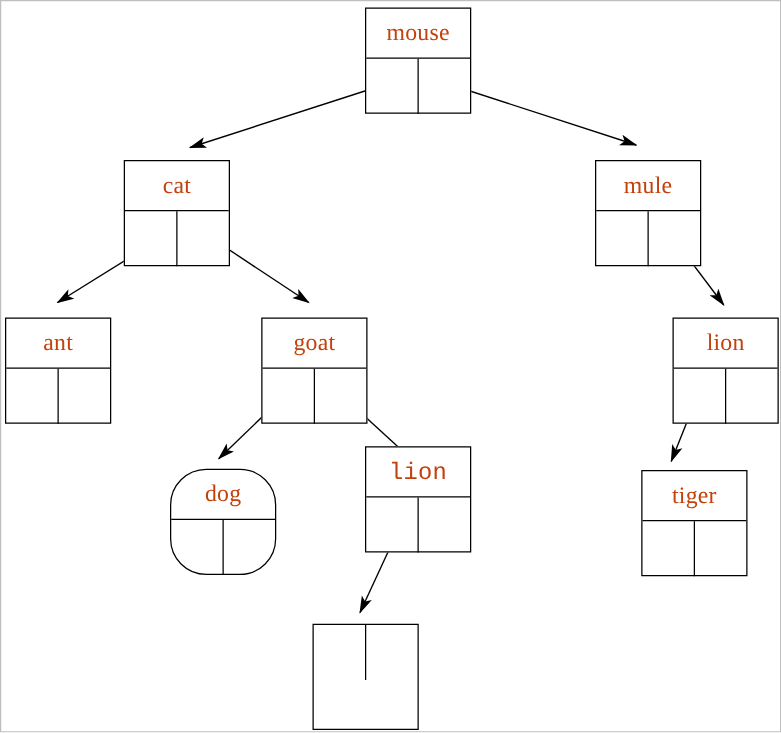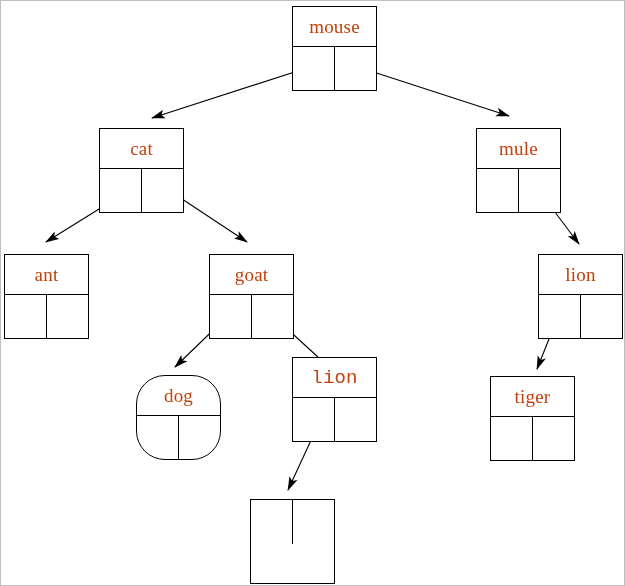--- a/index.html
+++ b/index.html
@@ -126,21 +126,21 @@
           <div class="cell right"></div>
         </div>
       </div>
       <div class="node" style="left: 291px; top: 356px; font-family: Liberation Mono, monospace;">
         <div class="node-label">lion</div>
         <div class="node-cells">
           <div class="cell left"></div>
           <div class="cell right"></div>
         </div>
       </div>
-      <div class="node" style="left: 489px; top: 375px;">
+      <div class="node" style="left: 512px; top: 375px;">
         <div class="node-label">tiger</div>
         <div class="node-cells">
           <div class="cell left"></div>
           <div class="cell right"></div>
         </div>
       </div>
       <div class="node" style="left: 249px; top: 498px;">
         <div class="node-cells">
           <div class="cell left"></div>
           <div class="cell right"></div>

